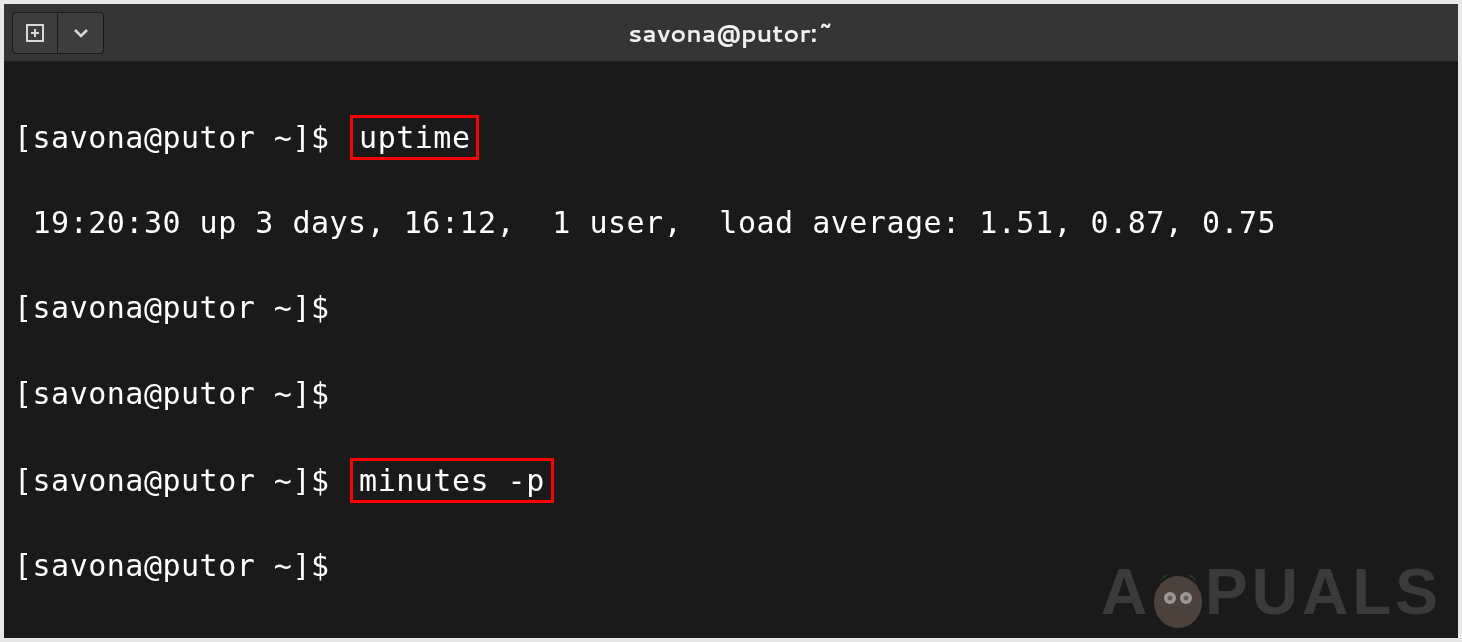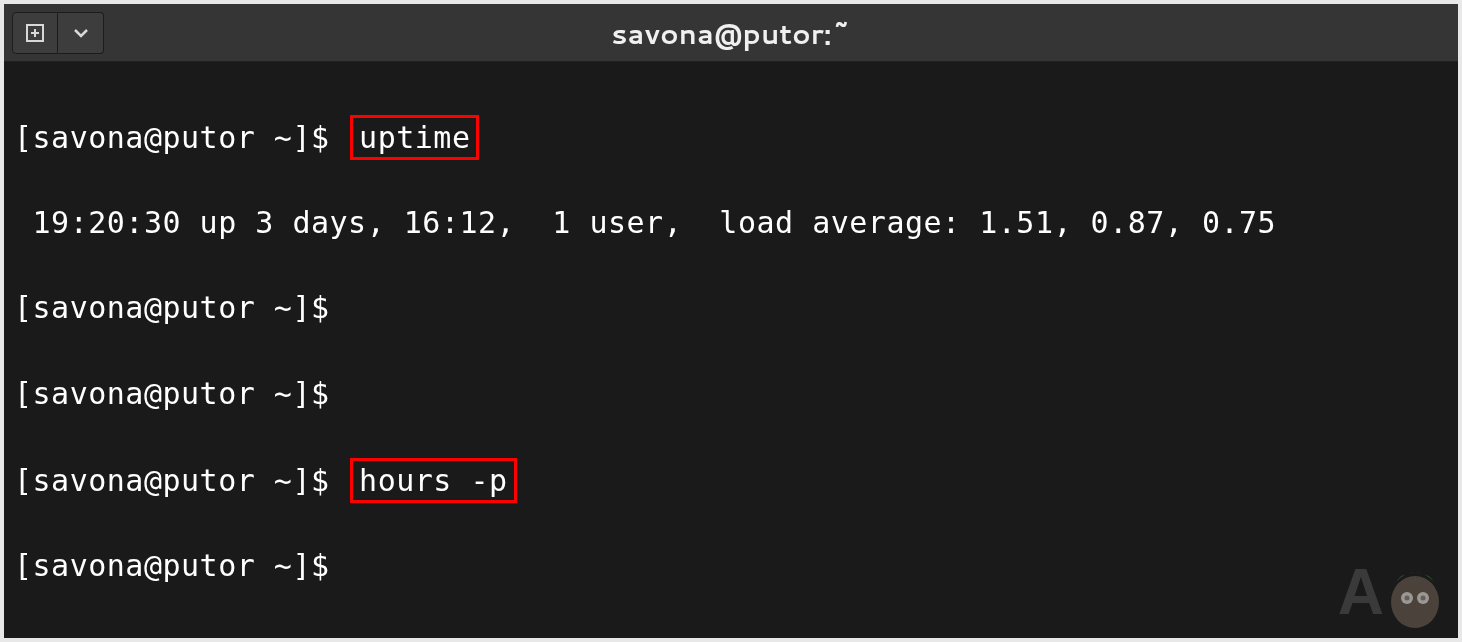--- a/index.html
+++ b/index.html
@@ -44,21 +44,21 @@
     .tb-btn:last-child {
       border-radius: 0 4px 4px 0;
       border-left: none;
     }
     .title {
       position: absolute;
       left: 50%;
       transform: translateX(-50%);
       color: #f0f0f0;
       font-family: 'Cantarell', 'DejaVu Sans', sans-serif;
-      font-size: 28px;
+      font-size: 24px;
       font-weight: 600;
     }
     .terminal {
       padding: 10px 10px;
       color: #ffffff;
       font-size: 30px;
       line-height: 1.42;
       font-weight: 500;
       letter-spacing: 0.5px;
       white-space: pre;
@@ -110,31 +110,32 @@
     </div>
   </div>
   <div class="title">savona@putor:~</div>
 </div>
 
 <div class="terminal">
 <span class="line"><span>[savona@putor ~]$ </span><span class="hl">uptime</span></span>
 <span class="line"> 19:20:30 up 3 days, 16:12,  1 user,  load average: 1.51, 0.87, 0.75</span>
 <span class="line"><span>[savona@putor ~]$ </span></span>
 <span class="line"><span>[savona@putor ~]$ </span></span>
-<span class="line"><span>[savona@putor ~]$ </span><span class="hl">hours -p</span></span>
+<span class="line"><span>[savona@putor ~]$ </span><span class="hl">minutes -p</span></span>
 <span class="line"><span>[savona@putor ~]$ </span></span>
 
 
 
 
 </div>
 
 <div class="watermark">
   <span>A</span>
   <svg width="70" height="80" viewBox="0 0 70 80">
     <ellipse cx="35" cy="50" rx="24" ry="26" fill="rgba(150,130,110,0.4)"></ellipse>
     <path d="M16 30 Q35 10 54 30 Q50 22 35 20 Q20 22 16 30" fill="rgba(60,140,70,0.5)"></path>
     <circle cx="27" cy="46" r="6" fill="rgba(255,255,255,0.45)"></circle>
     <circle cx="43" cy="46" r="6" fill="rgba(255,255,255,0.45)"></circle>
     <circle cx="27" cy="46" r="2.5" fill="rgba(40,40,40,0.5)"></circle>
     <circle cx="43" cy="46" r="2.5" fill="rgba(40,40,40,0.5)"></circle>
   </svg>
+  <span>PUALS</span>
 </div>
 
 </body></html>

